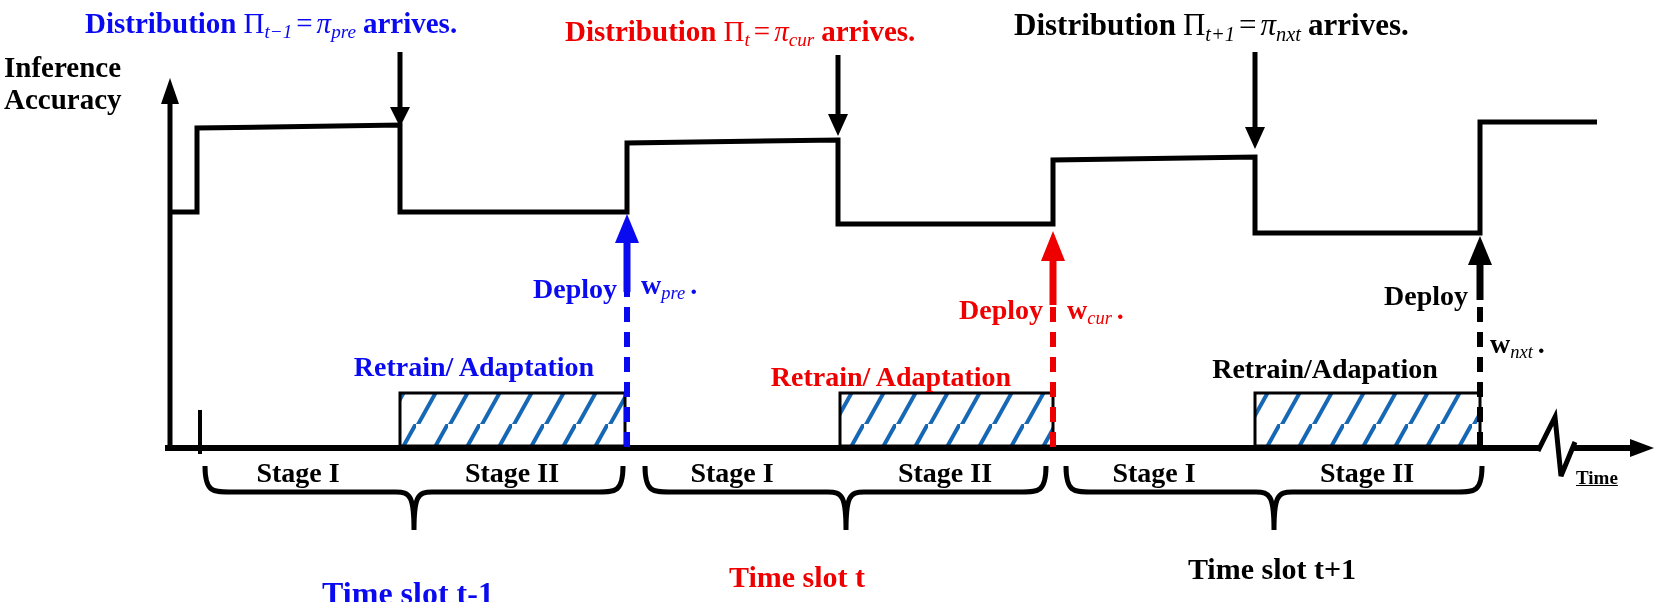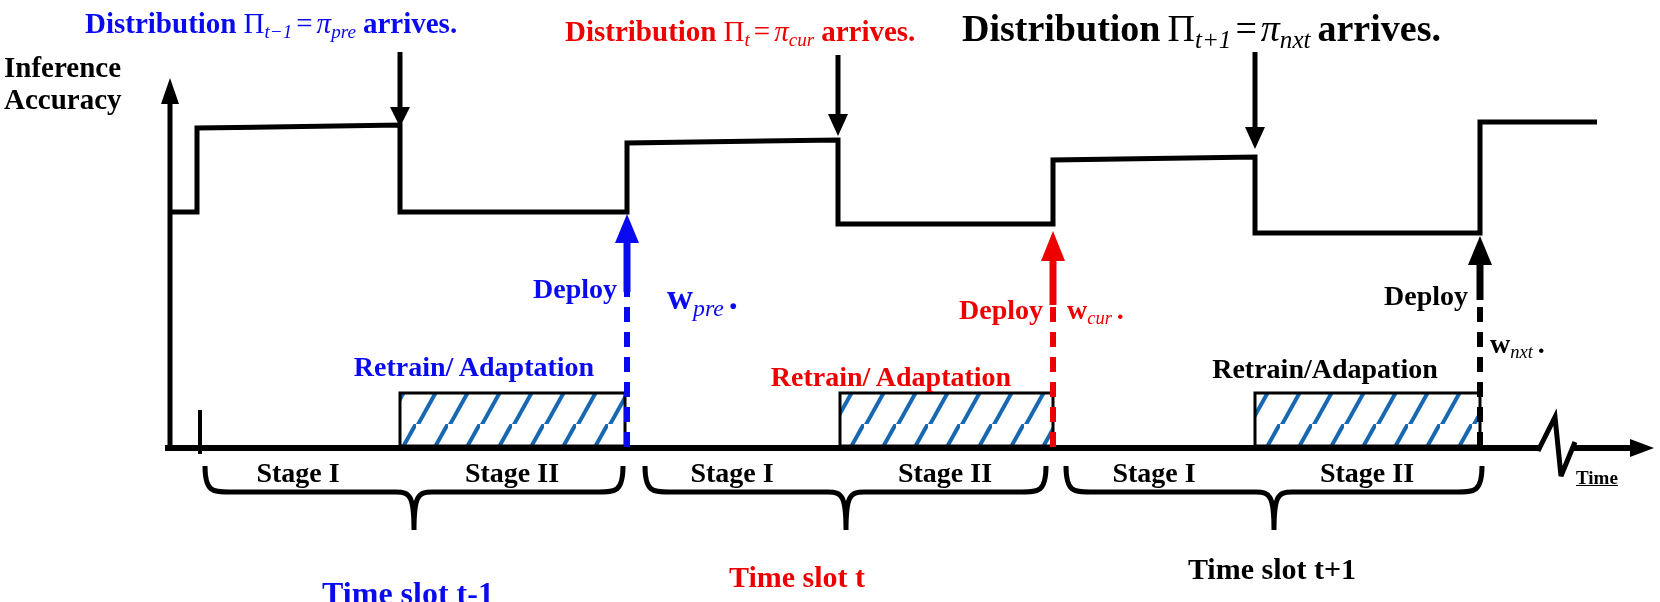--- a/index.html
+++ b/index.html
@@ -108,26 +108,26 @@
     <div>Accuracy</div>
   </div>
   <div class="lbl c-black" style="left:1576px;top:468px;font-size:19px;text-decoration:underline;">Time</div>
 
   <div class="lbl c-blue" style="left:85px;top:8px;font-size:29px;">
     <span>Distribution</span><span class="math gapL"><span>Π</span><span class="sub">t−1</span><span class="eq">=</span><span class="pi">π</span><span class="sub">pre</span></span><span class="gapL">arrives.</span>
   </div>
   <div class="lbl c-red" style="left:565px;top:8px;font-size:29px;">
     <span>Distribution</span><span class="math gapL"><span>Π</span><span class="sub">t</span><span class="eq">=</span><span class="pi">π</span><span class="sub">cur</span></span><span class="gapL">arrives.</span>
   </div>
-  <div class="lbl c-black" style="left:962px;top:8px;font-size:38px;">
+  <div class="lbl c-black" style="left:1014px;top:8px;font-size:31px;">
     <span>Distribution</span><span class="math gapL"><span>Π</span><span class="sub">t+1</span><span class="eq">=</span><span class="pi">π</span><span class="sub">nxt</span></span><span class="gapL">arrives.</span>
   </div>
 
   <div class="lbl c-blue rightal" style="left:617px;top:274px;font-size:28px;">Deploy</div>
-  <div class="lbl c-blue" style="left:641px;top:278px;font-size:36px;margin-left:26px;">
+  <div class="lbl c-blue" style="left:641px;top:270px;font-size:28px;">
     <span class="wvar">w</span><span class="sub">pre</span><span class="period">.</span>
   </div>
 
   <div class="lbl c-red rightal" style="left:1043px;top:287px;font-size:28px;">Deploy</div>
   <div class="lbl c-red" style="left:1067px;top:287px;font-size:28px;">
     <span class="wvar">w</span><span class="sub">cur</span><span class="period">.</span>
   </div>
 
   <div class="lbl c-black rightal" style="left:1468px;top:281px;font-size:28px;">Deploy</div>
   <div class="lbl c-black" style="left:1490px;top:281px;font-size:28px;margin-top:48px;">

